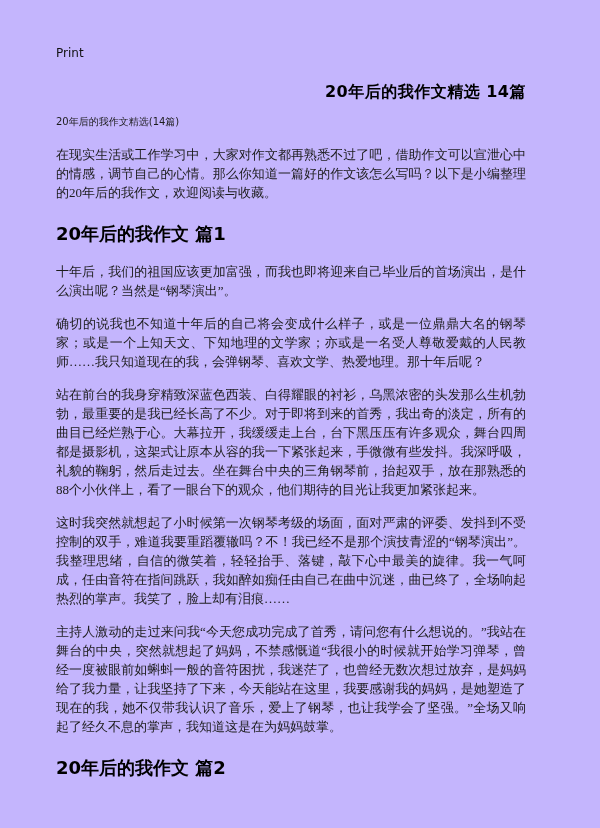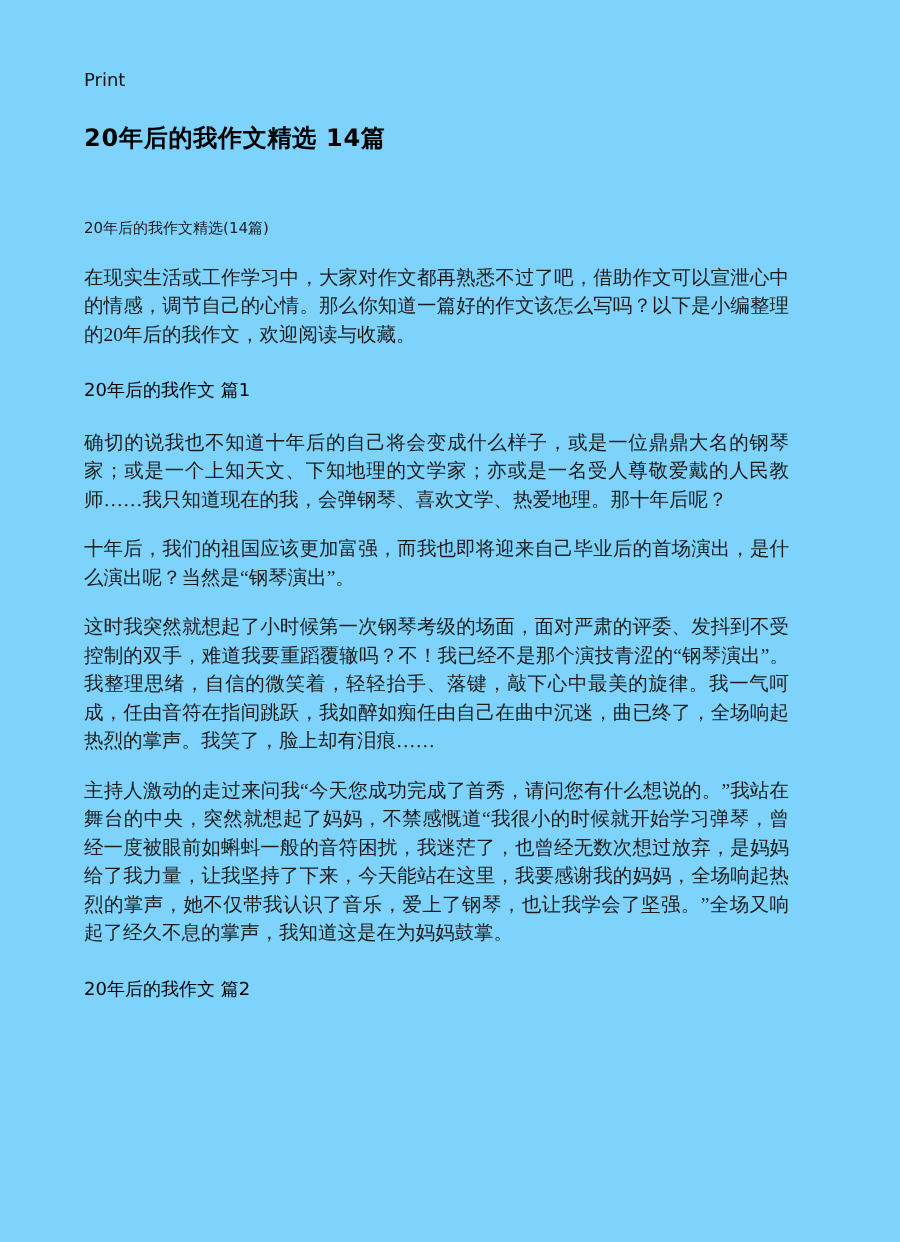--- a/index.html
+++ b/index.html
@@ -12,79 +12,80 @@
     height: 828px;
     overflow: hidden;
     font-family: "DejaVu Sans", "Liberation Sans", sans-serif;
     color: #1c1c1c;
   }
   .page {
     box-sizing: border-box;
     width: 600px;
     height: 828px;
     padding: 42px 74px 0 56px;
-    background: #7dd3fc;
+    background: #c4b5fd;
   }
   .print-link {
     font-size: 12px;
     color: #111111;
     margin: 0 0 22px 0;
     display: inline-block;
     cursor: pointer;
   }
   .doc-title {
     font-size: 16px;
     font-weight: bold;
-    text-align: left;
-    margin: 0 0 42px 0;
+    text-align: right;
+    margin: 0 0 12px 0;
     color: #000000;
     letter-spacing: 0.5px;
   }
   .doc-subtitle {
     font-size: 10px;
     margin: 0 0 16px 0;
     color: #1c1c1c;
   }
   .para {
     font-size: 13px;
     line-height: 19px;
     margin: 0 0 14px 0;
     text-align: justify;
     text-justify: inter-ideograph;
     color: #1c1c1c;
     word-break: break-all;
     font-family: Liberation Serif, serif;
   }
   .section-heading {
-    font-size: 12px;
-    font-weight: normal;
+    font-size: 18px;
+    font-weight: bold;
     margin: 20px 0 16px 0;
     color: #000000;
   }
 </style>
 </head>
 <body>
 
 <div class="page">
 
   <div class="print-link">Print</div>
 
   <h1 class="doc-title">20年后的我作文精选 14篇</h1>
 
   <div class="doc-subtitle">20年后的我作文精选(14篇)</div>
 
   <p class="para">在现实生活或工作学习中，大家对作文都再熟悉不过了吧，借助作文可以宣泄心中的情感，调节自己的心情。那么你知道一篇好的作文该怎么写吗？以下是小编整理的20年后的我作文，欢迎阅读与收藏。</p>
 
   <h2 class="section-heading">20年后的我作文 篇1</h2>
 
+  <p class="para">十年后，我们的祖国应该更加富强，而我也即将迎来自己毕业后的首场演出，是什么演出呢？当然是“钢琴演出”。</p>
+
   <p class="para">确切的说我也不知道十年后的自己将会变成什么样子，或是一位鼎鼎大名的钢琴家；或是一个上知天文、下知地理的文学家；亦或是一名受人尊敬爱戴的人民教师……我只知道现在的我，会弹钢琴、喜欢文学、热爱地理。那十年后呢？</p>
 
-  <p class="para">十年后，我们的祖国应该更加富强，而我也即将迎来自己毕业后的首场演出，是什么演出呢？当然是“钢琴演出”。</p>
-
+  <p class="para">站在前台的我身穿精致深蓝色西装、白得耀眼的衬衫，乌黑浓密的头发那么生机勃勃，最重要的是我已经长高了不少。对于即将到来的首秀，我出奇的淡定，所有的曲目已经烂熟于心。大幕拉开，我缓缓走上台，台下黑压压有许多观众，舞台四周都是摄影机，这架式让原本从容的我一下紧张起来，手微微有些发抖。我深呼吸，礼貌的鞠躬，然后走过去。坐在舞台中央的三角钢琴前，抬起双手，放在那熟悉的88个小伙伴上，看了一眼台下的观众，他们期待的目光让我更加紧张起来。</p>
 
   <p class="para">这时我突然就想起了小时候第一次钢琴考级的场面，面对严肃的评委、发抖到不受控制的双手，难道我要重蹈覆辙吗？不！我已经不是那个演技青涩的“钢琴演出”。我整理思绪，自信的微笑着，轻轻抬手、落键，敲下心中最美的旋律。我一气呵成，任由音符在指间跳跃，我如醉如痴任由自己在曲中沉迷，曲已终了，全场响起热烈的掌声。我笑了，脸上却有泪痕……</p>
 
-  <p class="para">主持人激动的走过来问我“今天您成功完成了首秀，请问您有什么想说的。”我站在舞台的中央，突然就想起了妈妈，不禁感慨道“我很小的时候就开始学习弹琴，曾经一度被眼前如蝌蚪一般的音符困扰，我迷茫了，也曾经无数次想过放弃，是妈妈给了我力量，让我坚持了下来，今天能站在这里，我要感谢我的妈妈，全场响起热烈的掌声，她不仅带我认识了音乐，爱上了钢琴，也让我学会了坚强。”全场又响起了经久不息的掌声，我知道这是在为妈妈鼓掌。</p>
+  <p class="para">主持人激动的走过来问我“今天您成功完成了首秀，请问您有什么想说的。”我站在舞台的中央，突然就想起了妈妈，不禁感慨道“我很小的时候就开始学习弹琴，曾经一度被眼前如蝌蚪一般的音符困扰，我迷茫了，也曾经无数次想过放弃，是妈妈给了我力量，让我坚持了下来，今天能站在这里，我要感谢我的妈妈，是她塑造了现在的我，她不仅带我认识了音乐，爱上了钢琴，也让我学会了坚强。”全场又响起了经久不息的掌声，我知道这是在为妈妈鼓掌。</p>
 
 
   <h2 class="section-heading">20年后的我作文 篇2</h2>
 
 </div>
 
 </body></html>

